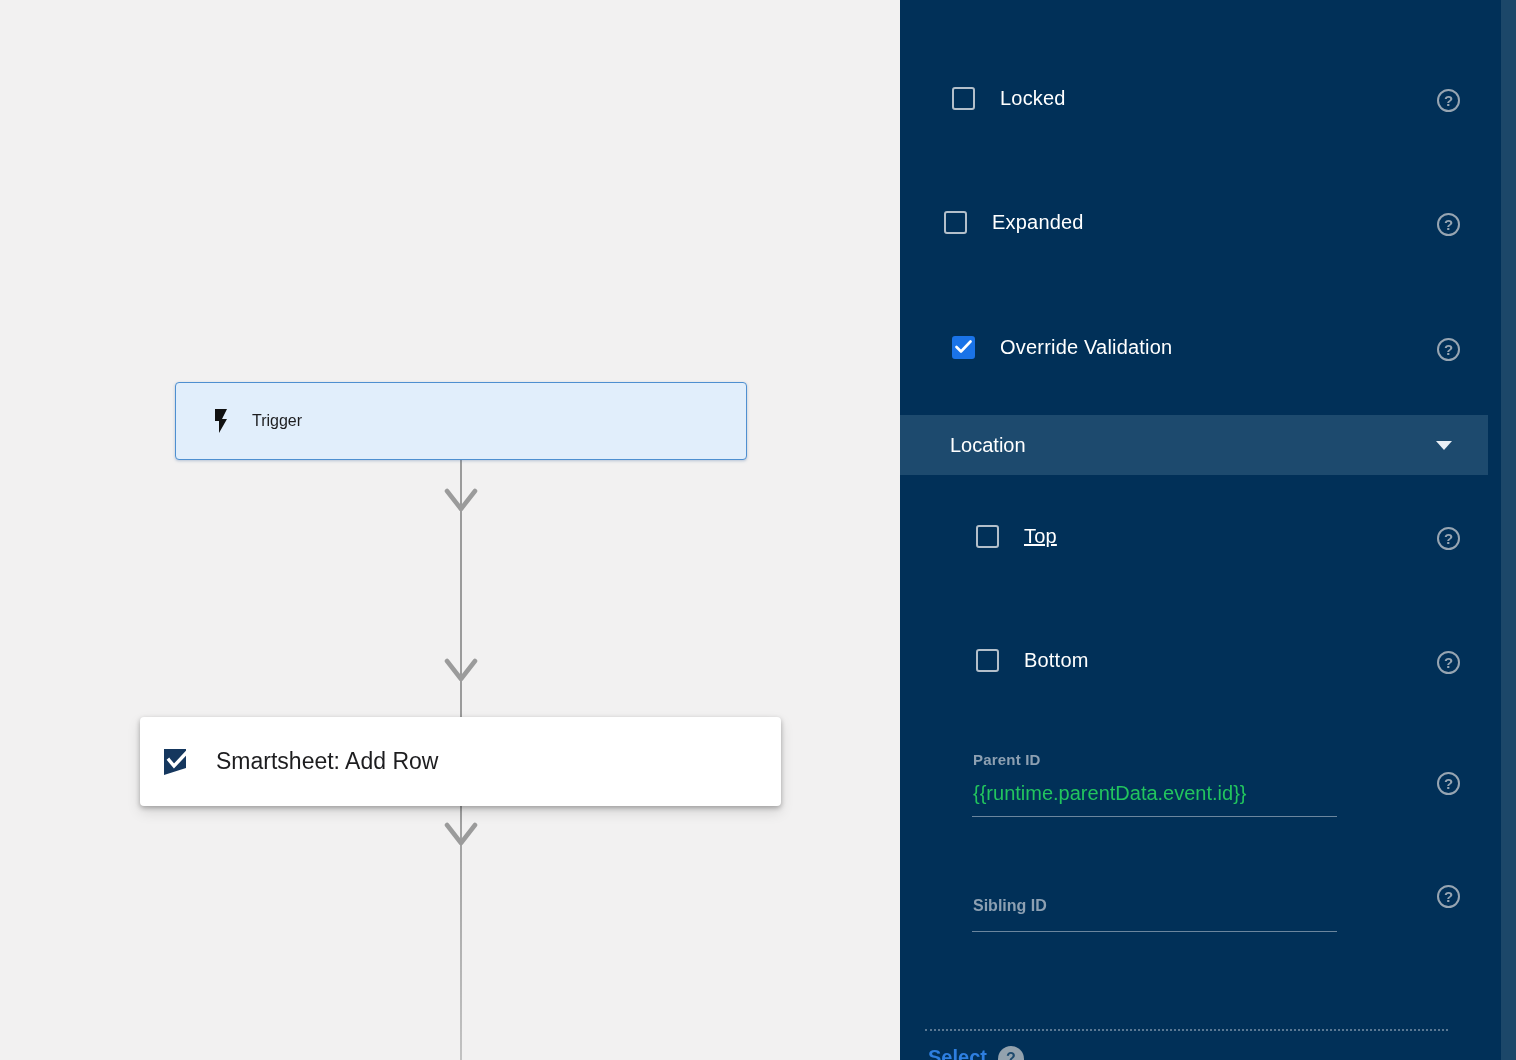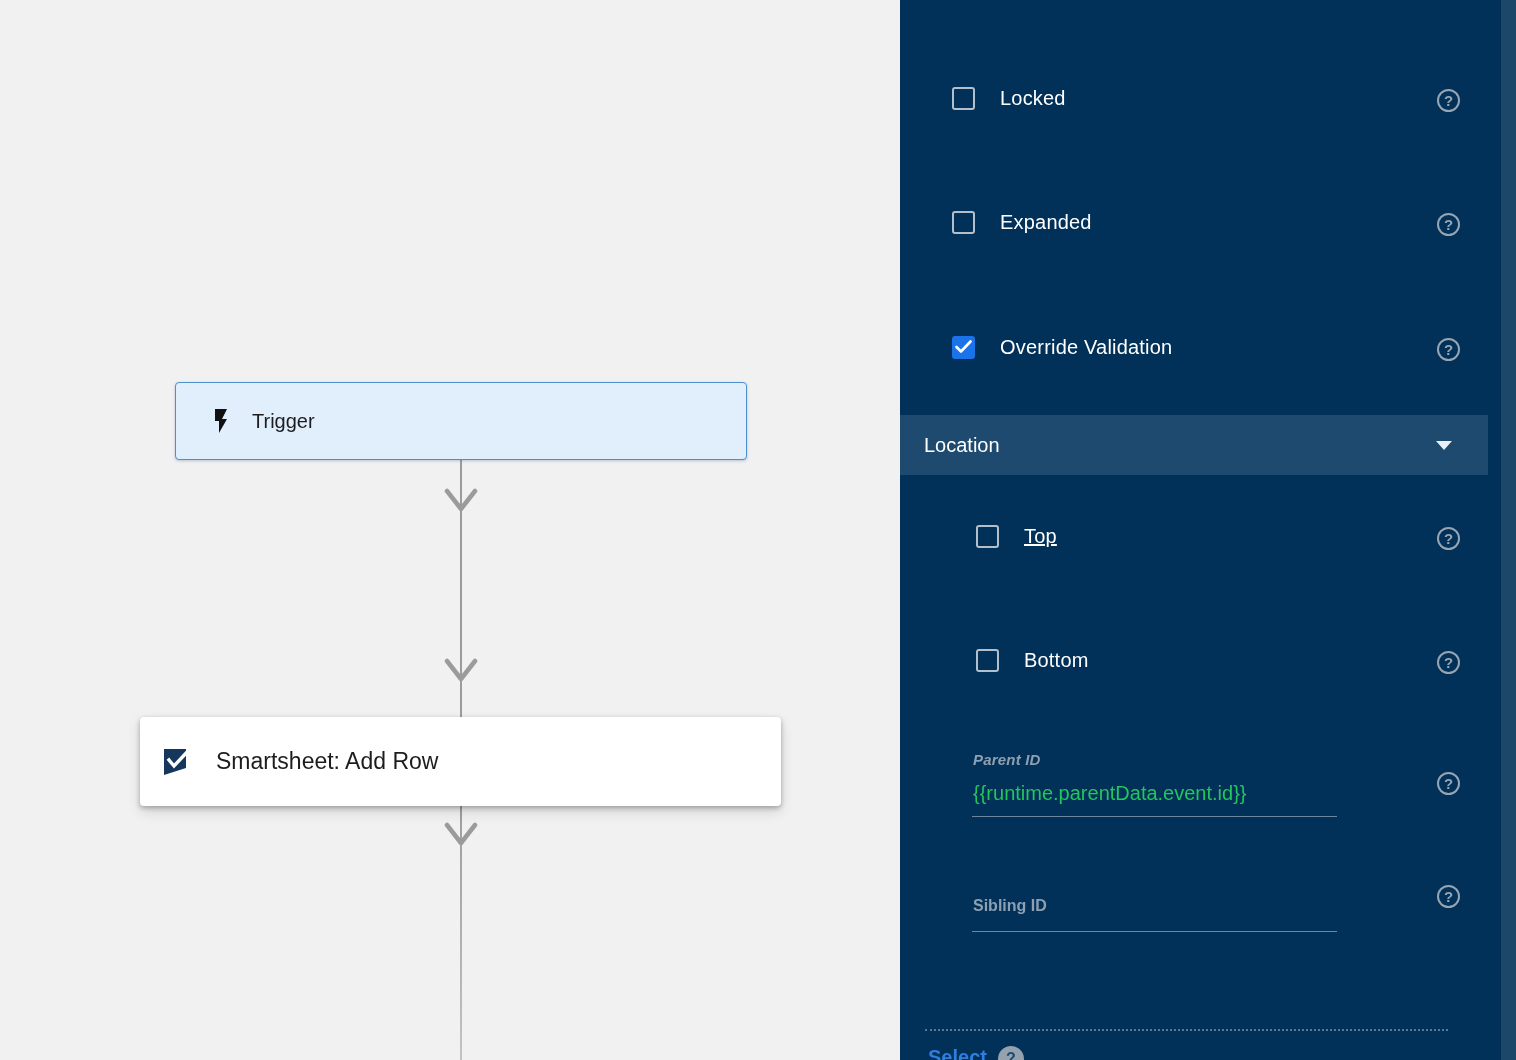--- a/index.html
+++ b/index.html
@@ -8,21 +8,21 @@
   .stage { position:relative; width:1516px; height:1060px; overflow:hidden; }
 
   
   .canvas { position:absolute; left:0; top:0; width:900px; height:1060px; background:#f2f1f1; }
   .connector-line { position:absolute; left:460px; top:460px; width:2px; height:600px;
                     background:linear-gradient(#9b9b9b 0%, #9b9b9b 55%, #c2c2c2 100%); }
   .chevron { position:absolute; left:444px; width:34px; height:26px; }
   .chevron svg { display:block; }
 
   .node { position:absolute; display:flex; align-items:center; border-radius:4px;
-          font-size:20px; color:#1d1d1f; }
+          font-size:16px; color:#1d1d1f; }
   .node-trigger { left:175px; top:382px; width:572px; height:78px;
                   background:#e1eefb; border:1.5px solid #4e8fd0;
                   box-shadow:0 1px 3px rgba(70,110,160,.35); padding-left:32px; }
   .node-state   { left:175px; top:553px; width:572px; height:77px;
                   background:#d4dce2; border:1.5px solid #8f979e;
                   box-shadow:0 1px 3px rgba(0,0,0,.25); padding-left:32px; }
   .node-smartsheet { left:140px; top:717px; width:641px; height:89px;
                   background:#ffffff; border:none; font-size:23px;
                   box-shadow:0 2px 5px rgba(0,0,0,.28), 0 6px 14px rgba(0,0,0,.12);
                   padding-left:22px; }
@@ -41,27 +41,27 @@
   .cbox.checked { border-color:#1a73e8; background:#1a73e8;
                   display:flex; align-items:center; justify-content:center; }
 
   .help { position:absolute; width:23px; height:23px; border:2px solid #97a5b2;
           border-radius:50%; color:#97a5b2; font-size:15px; font-weight:bold;
           display:flex; align-items:center; justify-content:center; }
   .help::after { content:"?"; }
 
   .section-bar { position:absolute; left:0; top:415px; width:588px; height:60px;
                  background:#1d4a6e; display:flex; align-items:center; }
-  .section-bar .label { font-size:20px; margin-left:24px; }
+  .section-bar .label { font-size:20px; margin-left:50px; }
   .caret-down { position:absolute; left:536px; top:26px; width:0; height:0;
                 border-left:8px solid transparent; border-right:8px solid transparent;
                 border-top:9px solid #e9eff5; }
 
   .field-label-sm { position:absolute; left:73px; font-size:15px; font-weight:bold;
-                    color:#8da0b2; letter-spacing:.2px;font-style:italic; }
+                    color:#8da0b2; letter-spacing:.2px; }
   .field-value { position:absolute; left:73px; font-size:20px; color:#22c55e;
                  background:transparent; border:none; outline:none; width:430px;
                  font-family:"Liberation Sans", sans-serif; }
   .field-label-lg { position:absolute; left:73px; font-size:16px; font-weight:bold;
                     color:#8da0b2; }
   .underline { position:absolute; left:72px; width:365px; height:1px;
                background:rgba(255,255,255,.42); }
 
   .dotted-divider { position:absolute; left:25px; top:1029px; width:523px;
                     border-top:2px dotted rgba(164,181,196,.55); }
@@ -119,21 +119,21 @@
   </div>
 
   <div class="panel">
 
     <div class="check-row" style="left:52px; top:84px;">
       <span class="cbox"></span>
       <span class="label">Locked</span>
     </div>
     <span class="help" style="left:537px; top:89px;"></span>
 
-    <div class="check-row" style="left:52px; top:208px;">
+    <div class="check-row" style="left:44px; top:208px;">
       <span class="cbox"></span>
       <span class="label">Expanded</span>
     </div>
     <span class="help" style="left:537px; top:213px;"></span>
 
     <div class="check-row" style="left:52px; top:333px;">
       <span class="cbox checked">
         <svg width="17" height="14" viewBox="0 0 17 14">
           <polyline points="1.5,7 6,11.5 15.5,1.5" fill="none" stroke="#fff" stroke-width="2.6" stroke-linecap="round" stroke-linejoin="round"></polyline>
         </svg>

